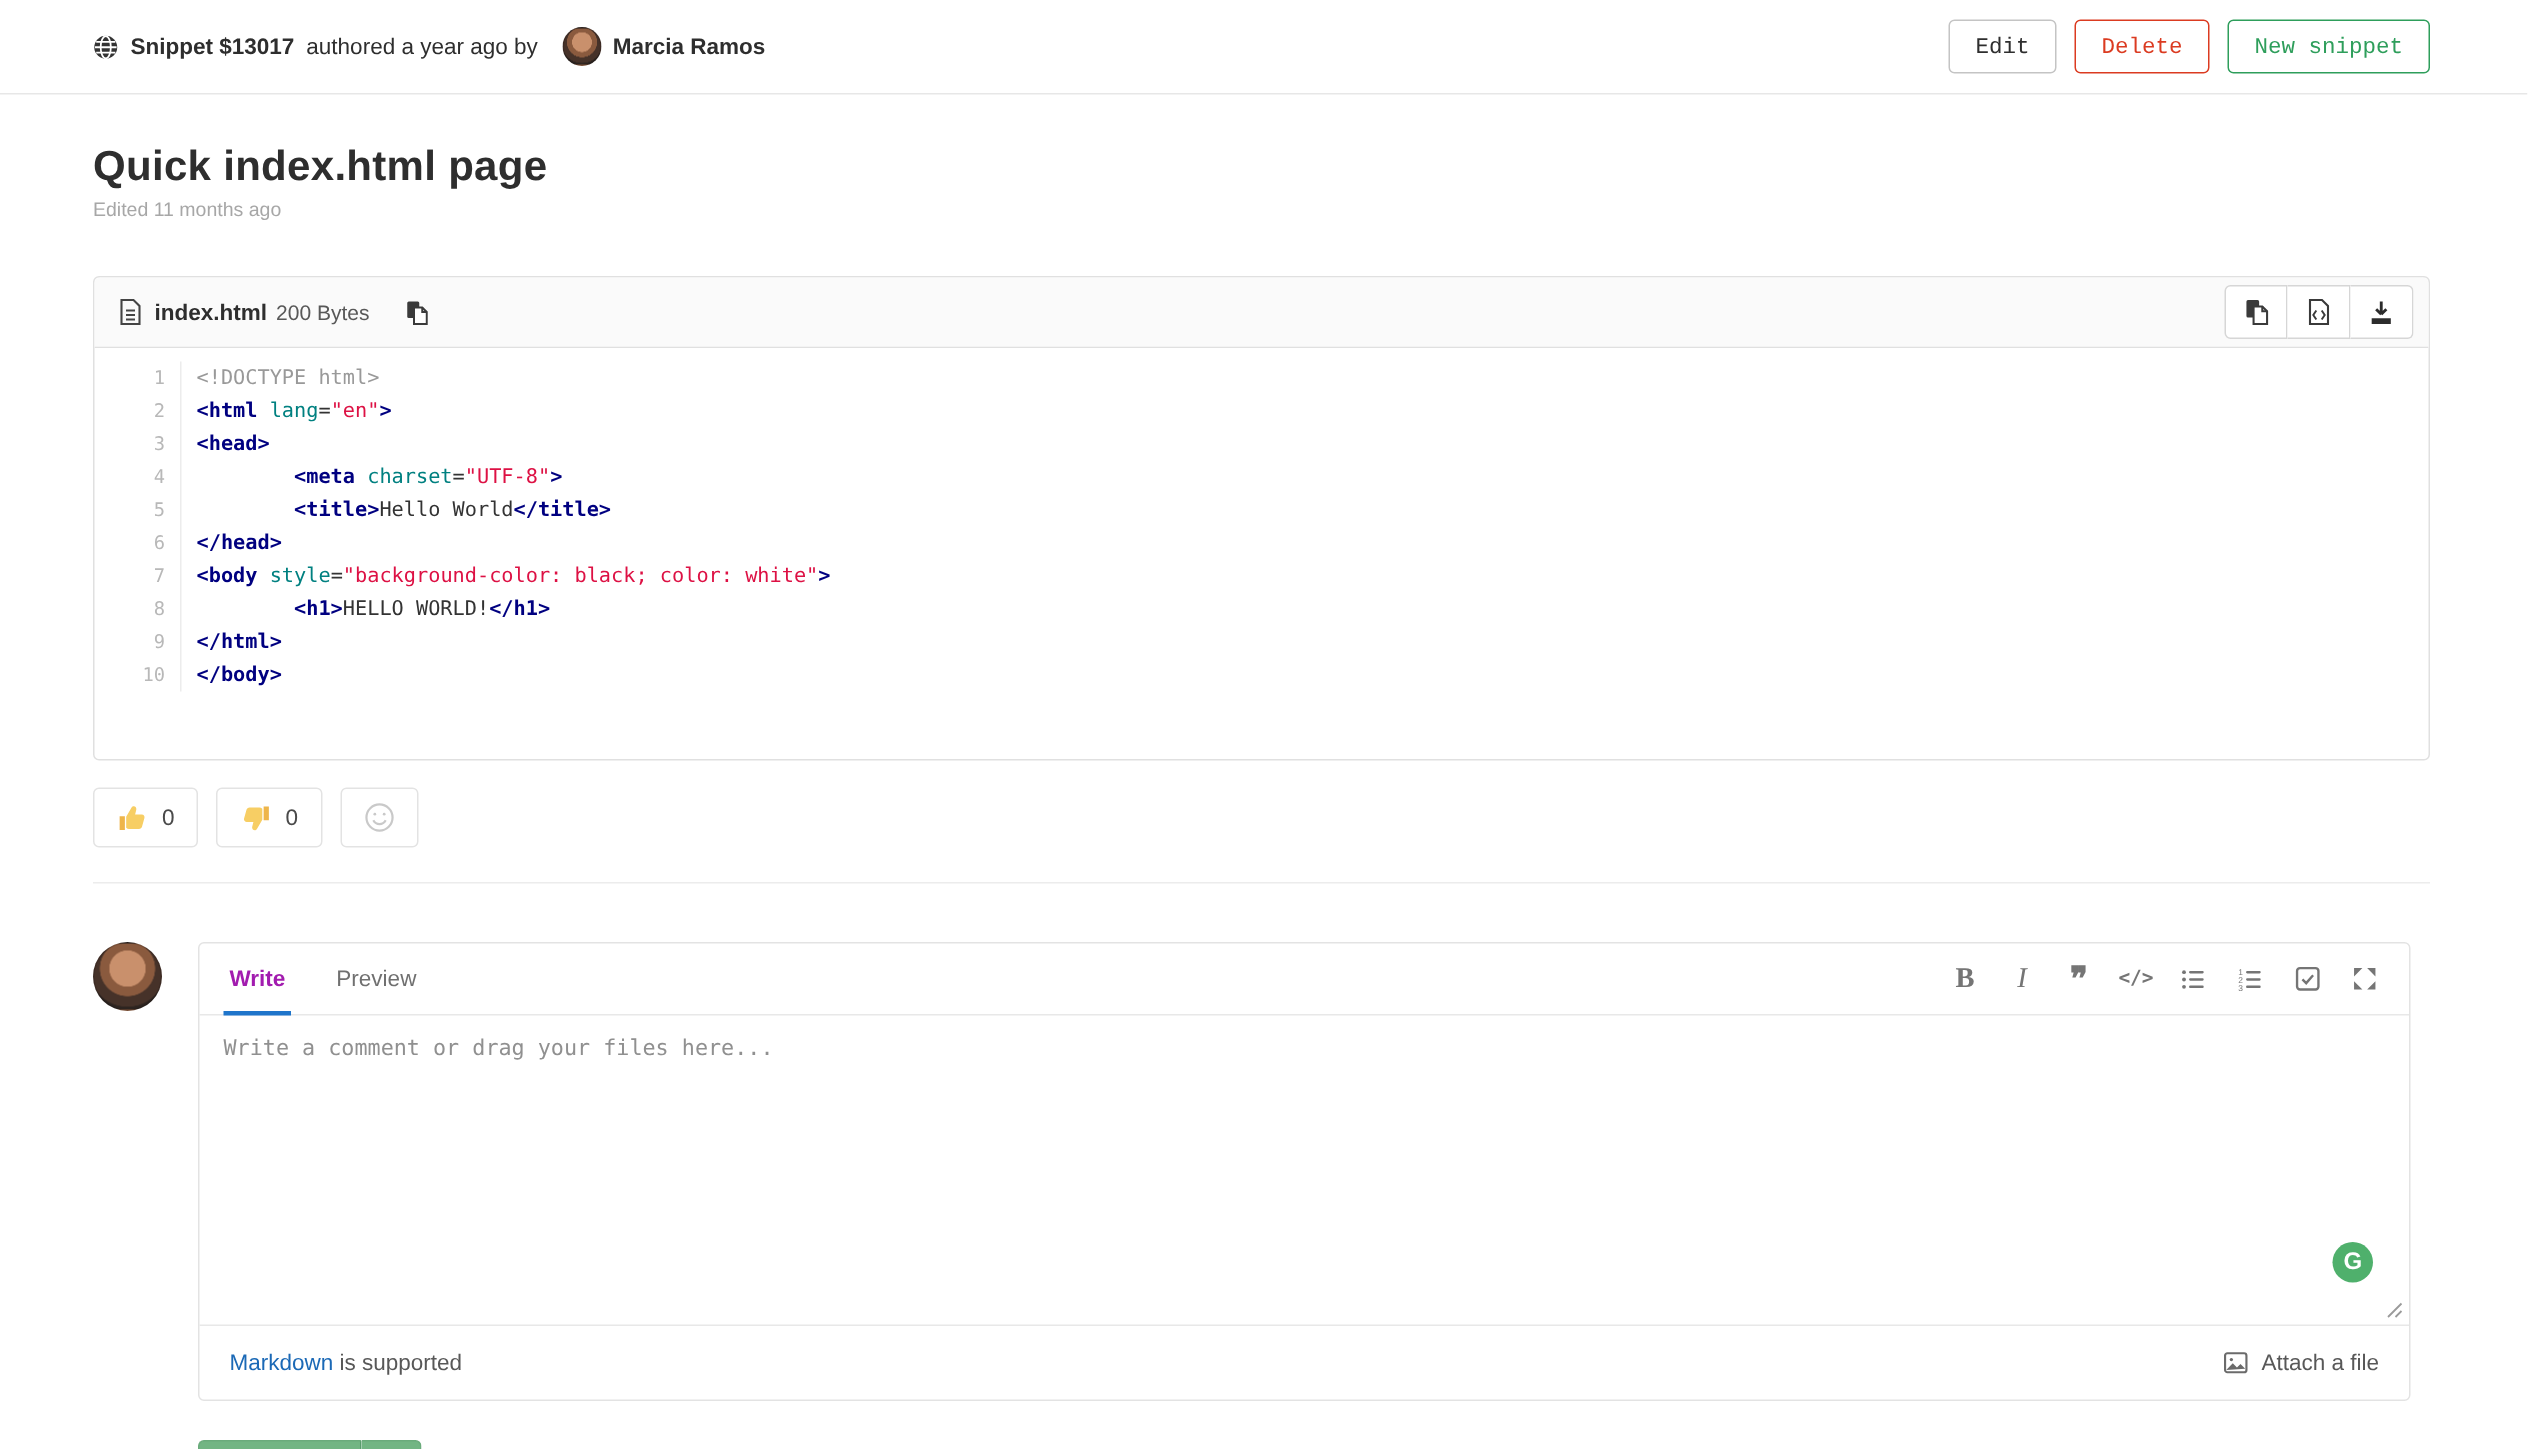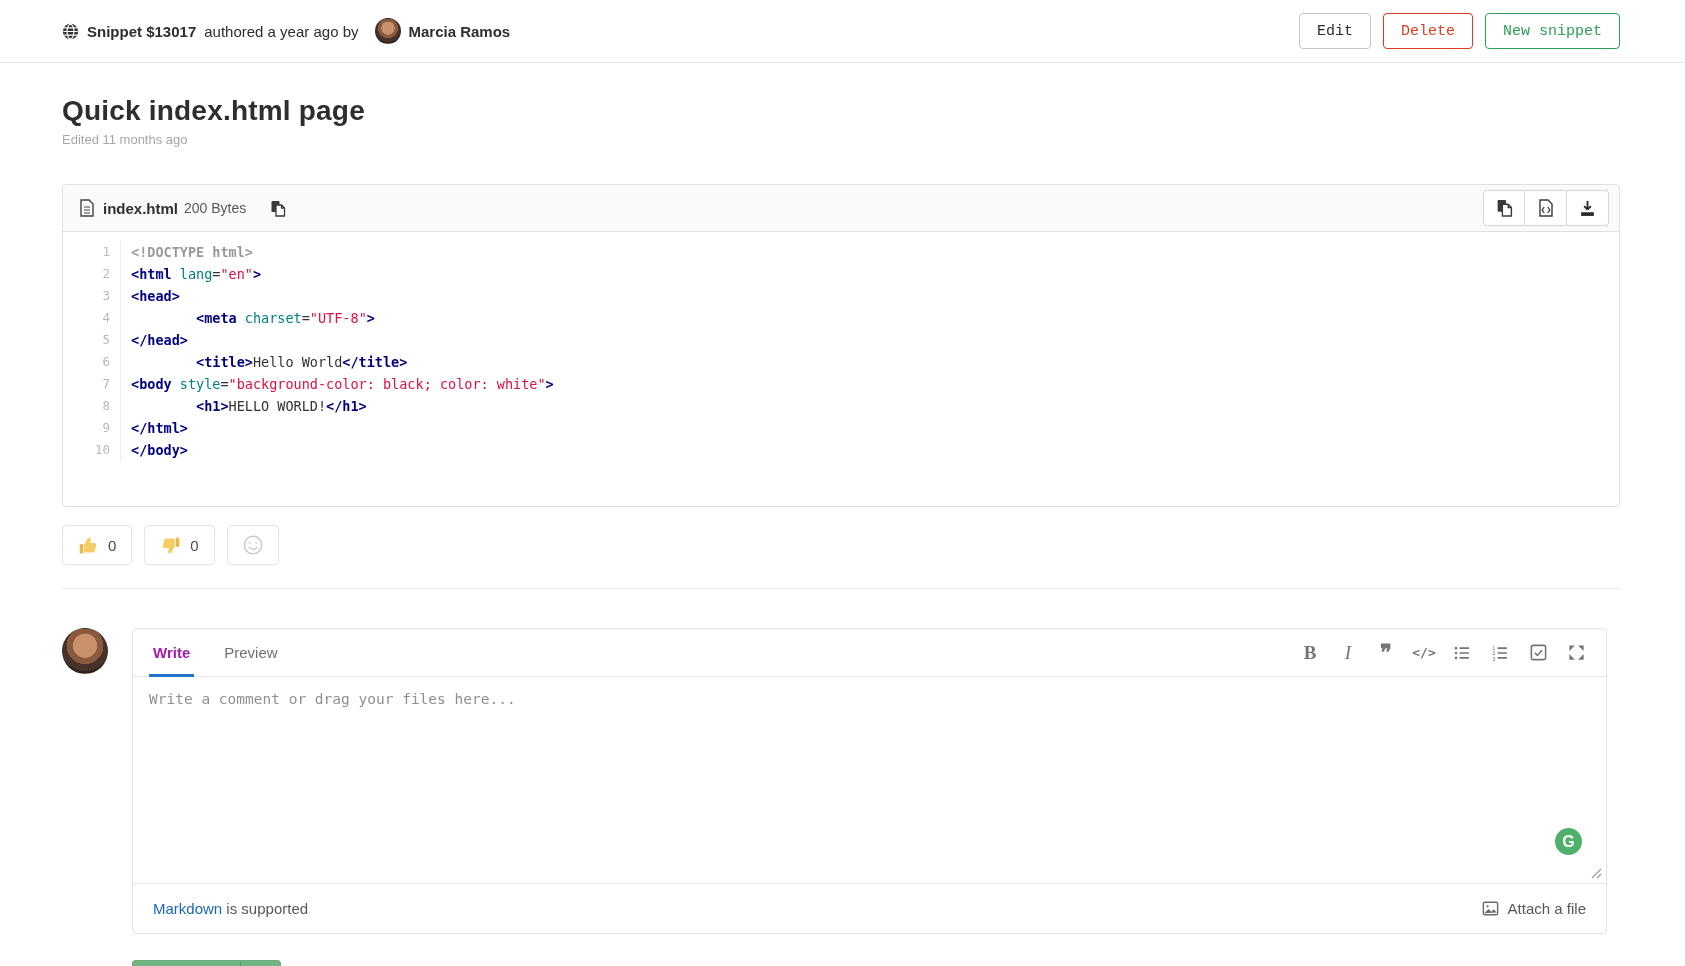--- a/index.html
+++ b/index.html
@@ -55,21 +55,21 @@
   .icon-btn:last-child { border-radius: 0 4px 4px 0; }
 
   .code-area { display: flex; padding: 9px 0 45px 0; font-family: "DejaVu Sans Mono", monospace; font-size: 13.5px; }
   .gutter { width: 58px; flex: 0 0 auto; border-right: 1px solid #ececec; }
   .ln {
     height: 22px; line-height: 22px; text-align: right; padding-right: 10px;
     color: #b8b8b8; font-size: 12.5px; cursor: pointer;
   }
   .code-lines { flex: 1; overflow: hidden; }
   .cl { height: 22px; line-height: 22px; padding-left: 10px; white-space: pre; }
-  .tok-cp { color: #999999; font-weight: bold; }
+  .tok-cp { color: #999999; font-weight: normal; }
   .tok-nt { color: #000080; font-weight: bold; }
   .tok-na { color: #008080; }
   .tok-s  { color: #dd1144; }
   .tok-pl { color: #333333; }
 
   .reactions { margin-top: 18px; display: flex; gap: 12px; }
   .reaction-btn {
     display: flex; align-items: center; gap: 9px; height: 40px; padding: 0 15px;
     background: #fff; border: 1px solid #e3e3e3; border-radius: 4px;
     font-size: 15px; color: #4a4a4a; cursor: pointer; font-family: "Liberation Sans", sans-serif;
@@ -221,22 +221,22 @@
           <div class="ln">7</div>
           <div class="ln">8</div>
           <div class="ln">9</div>
           <div class="ln">10</div>
         </div>
       <div class="code-lines">
           <div class="cl"><span class="tok-cp">&lt;!DOCTYPE html&gt;</span></div>
           <div class="cl"><span class="tok-nt">&lt;html</span><span class="tok-pl"> </span><span class="tok-na">lang</span><span class="tok-pl">=</span><span class="tok-s">"en"</span><span class="tok-nt">&gt;</span></div>
           <div class="cl"><span class="tok-nt">&lt;head&gt;</span></div>
           <div class="cl"><span class="tok-pl">        </span><span class="tok-nt">&lt;meta</span><span class="tok-pl"> </span><span class="tok-na">charset</span><span class="tok-pl">=</span><span class="tok-s">"UTF-8"</span><span class="tok-nt">&gt;</span></div>
+          <div class="cl"><span class="tok-pl">        </span><span class="tok-nt">&lt;title&gt;</span><span class="tok-pl">Hello World</span><span class="tok-nt">&lt;/title&gt;</span></div>
           <div class="cl"><span class="tok-nt">&lt;/head&gt;</span></div>
-          <div class="cl"><span class="tok-pl">        </span><span class="tok-nt">&lt;title&gt;</span><span class="tok-pl">Hello World</span><span class="tok-nt">&lt;/title&gt;</span></div>
           <div class="cl"><span class="tok-nt">&lt;body</span><span class="tok-pl"> </span><span class="tok-na">style</span><span class="tok-pl">=</span><span class="tok-s">"background-color: black; color: white"</span><span class="tok-nt">&gt;</span></div>
           <div class="cl"><span class="tok-pl">        </span><span class="tok-nt">&lt;h1&gt;</span><span class="tok-pl">HELLO WORLD!</span><span class="tok-nt">&lt;/h1&gt;</span></div>
           <div class="cl"><span class="tok-nt">&lt;/html&gt;</span></div>
           <div class="cl"><span class="tok-nt">&lt;/body&gt;</span></div>
         </div>
     </div>
   </div>
 
   <div class="reactions">
     <button class="reaction-btn">

